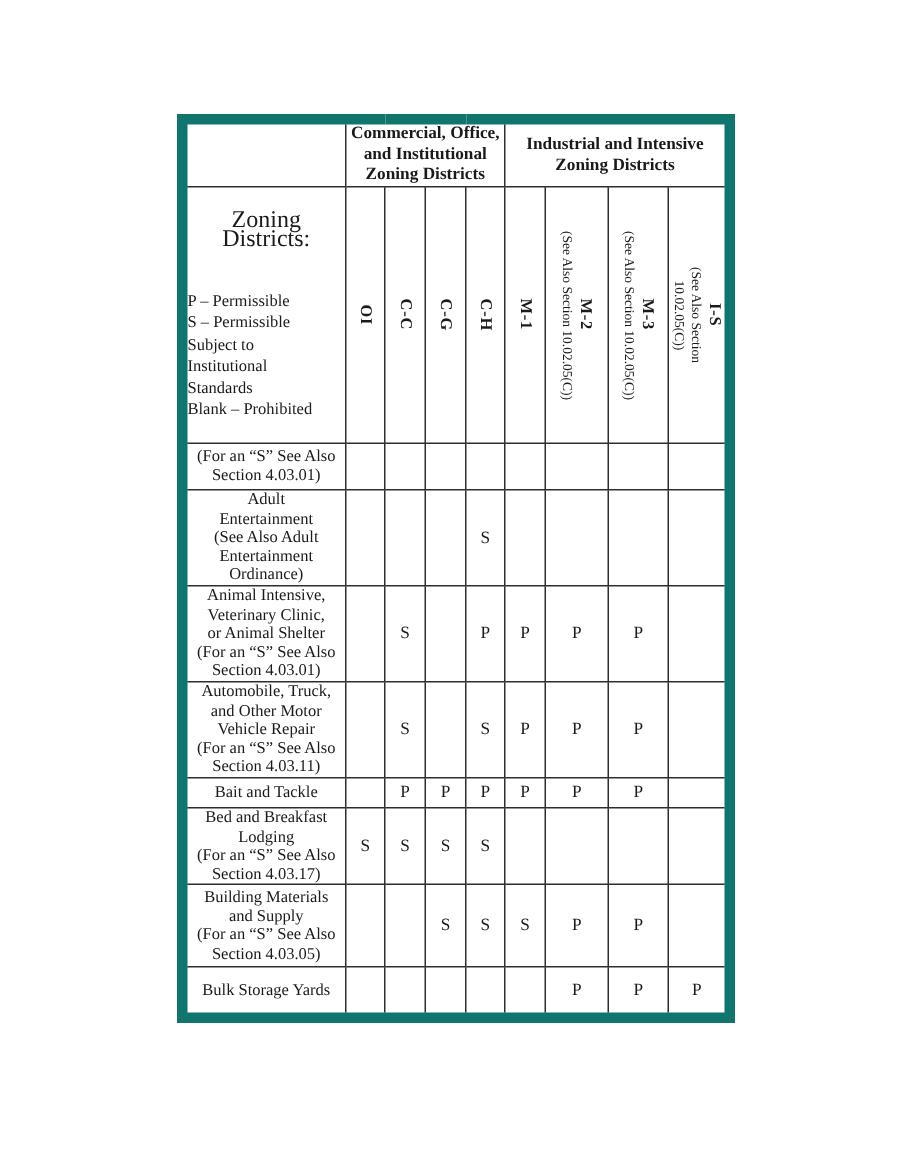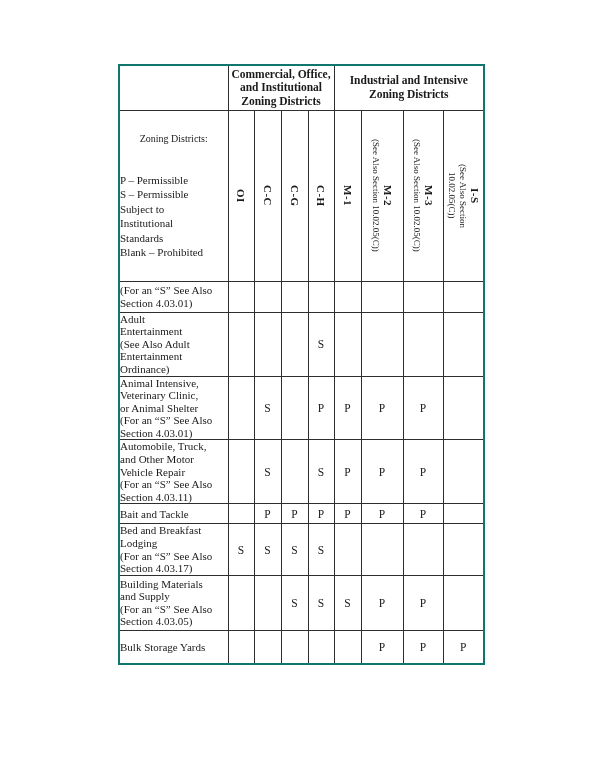--- a/index.html
+++ b/index.html
@@ -6,23 +6,23 @@
   body{
     width:600px;height:776px;position:relative;
     background:#ffffff;
     font-family:"Liberation Serif","DejaVu Serif",serif;
     color:#1a1a1a;
     -webkit-font-smoothing:antialiased;
   }
   .page{position:absolute;inset:0;background:#ffffff;}
 
   table.zoning{
-    position:absolute;left:118px;top:64px;
+    position:absolute;left:118px;top:76px;
     border-collapse:collapse;table-layout:fixed;
-    border:2px solid #0f766e;
+    border:7px solid #0f766e;
   }
   table.zoning td, table.zoning th{
     border:1px solid #2e2e2e;
     padding:0;
     vertical-align:middle;
   }
 
   
   tr.group-row{height:45px;}
   th.group{
@@ -30,21 +30,21 @@
     text-align:center;white-space:pre-line;
   }
 
   
   tr.colhead-row{height:170px;}
   td.legend{
     vertical-align:top;text-align:left;
     padding:9px 3px 0 5px;
     font-size:11px;line-height:13px;
   }
-  .legend-title{text-align:center;font-size:10px;margin-bottom:28px;}
+  .legend-title{text-align:center;font-size:16px;margin-bottom:28px;}
   .legend-lines{white-space:pre-line;line-height:14.5px;}
 
   th.colhead{vertical-align:middle;font-weight:normal;}
   .vwrap{
     display:flex;flex-direction:row-reverse;
     justify-content:center;align-items:center;
     height:170px;gap:1px;
   }
   .vcode{
     writing-mode:vertical-rl;
@@ -52,21 +52,21 @@
     white-space:pre;
   }
   .vnote{
     writing-mode:vertical-rl;
     font-size:9px;line-height:11px;
     white-space:pre-line;text-align:center;
   }
 
   
   td.lbl{
-    vertical-align:top;text-align:left;
+    vertical-align:top;text-align:center;
     padding:1px 2px 1px 4px;
     font-size:11px;line-height:12.6px;
     white-space:pre-line;
   }
   td.lbl .b{font-weight:normal;}
   td.c{
     text-align:center;vertical-align:middle;
     font-size:11.5px;
   }
 </style>

